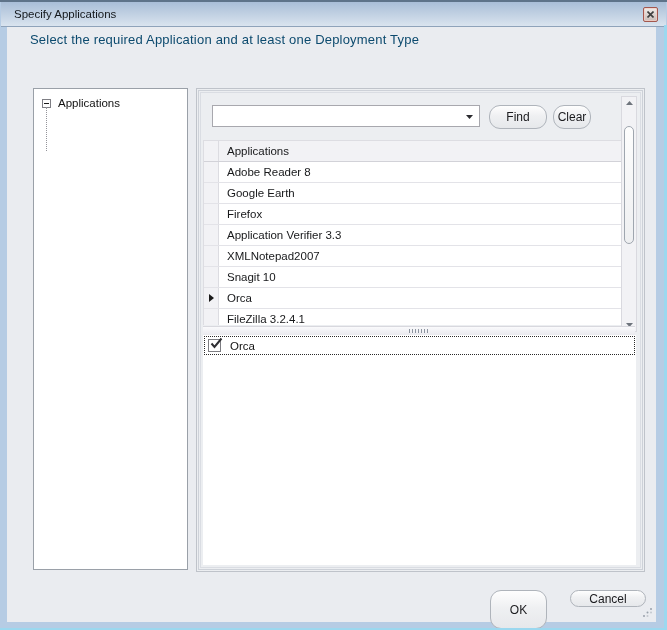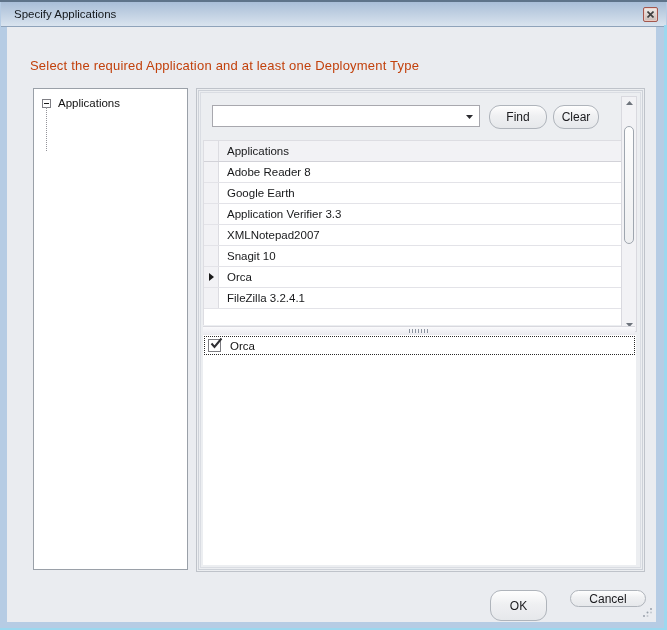--- a/index.html
+++ b/index.html
@@ -17,21 +17,21 @@
               border-bottom:1px solid #8FA3BA; }
   .title { position:absolute; left:13px; top:0; line-height:24px; font-size:11.5px; color:#14181C; }
   .close-btn { position:absolute; right:8px; top:5px; width:15px; height:15px;
                border:1px solid #A3574E; border-radius:2px;
                background:linear-gradient(180deg,#F1EDEA,#C9BCB8);
                box-shadow:inset 0 0 0 1px rgba(242,205,196,.75);
                display:flex; align-items:center; justify-content:center; cursor:default; }
 
   
   .client { position:absolute; left:7px; top:27px; right:11px; bottom:8px; background:#EAECF0; }
-  .instruction { position:absolute; left:23px; top:31px; font-size:13px; color:#c2410c; letter-spacing:.2px; }
+  .instruction { position:absolute; left:23px; top:5px; font-size:13px; color:#0c4a6e; letter-spacing:.2px; }
 
   
   .tree-panel { position:absolute; left:26px; top:61px; width:155px; height:482px;
                 background:#fff; border:1px solid #9AA0A8; padding:6px 0 0 8px; }
   .tree-row { position:relative; height:16px; display:flex; align-items:center; font-size:11.5px; color:#121212; }
   .expander { position:relative; width:9px; height:9px; border:1px solid #7E7E84; background:#FDFDFD; flex:0 0 9px; }
   .expander::after { content:""; position:absolute; left:1px; top:3px; width:5px; height:1px; background:#1A1A1A; }
   .tree-root-label { margin-left:7px; }
   .tree-child { padding-left:44px; }
   .tree-child::before { content:""; position:absolute; left:12px; top:8px; width:27px;
@@ -47,21 +47,21 @@
   .combo { position:absolute; left:15px; top:16px; width:268px; height:22px; background:#fff;
            border:1px solid #A8A8AE; z-index:2; }
   .combo-text { position:absolute; left:5px; top:0; line-height:20px; font-size:11.5px; color:#111; }
   .combo-arrow { position:absolute; right:6px; top:8px; line-height:0; }
 
   .btn { border:1px solid #AFB4BB; border-radius:11px;
          background:linear-gradient(180deg,#FEFEFE 0%,#EFF0F2 45%,#E6E8EB 100%);
          font-family:"Liberation Sans", sans-serif; font-size:12px; color:#1B1B1E;
          display:flex; align-items:center; justify-content:center; cursor:default; }
   .find-btn  { position:absolute; left:292px; top:16px; width:58px; height:24px; z-index:2; }
-  .clear-btn { position:absolute; left:356px; top:16px; width:46px; height:24px; z-index:2;text-align:center; }
+  .clear-btn { position:absolute; left:356px; top:16px; width:38px; height:24px; z-index:2;text-align:center; }
 
   
   .vscroll { position:absolute; left:424px; top:7px; width:16px; height:236px; z-index:2;
              background:#F2F2F5; border:1px solid #D9D9DF; }
   .vs-up   { position:absolute; top:4px; left:0; right:0; display:flex; justify-content:center; }
   .vs-down { position:absolute; bottom:4px; left:0; right:0; display:flex; justify-content:center; }
   .vs-thumb{ position:absolute; left:2px; right:2px; top:29px; height:118px; border:1px solid #9FA6AF;
              border-radius:7px; background:linear-gradient(180deg,#FDFDFD,#EEEFF1); }
 
   
@@ -84,21 +84,21 @@
 
   
   .checklist { position:absolute; left:6px; top:246px; width:433px; height:230px; z-index:2; background:#fff; }
   .check-item { height:19px; margin:1px; border:1px dotted #2A2A2A; display:flex; align-items:center; }
   .checkbox { position:relative; width:13px; height:13px; border:1px solid #7D7D82; background:#fff;
               margin-left:3px; flex:0 0 13px; }
   .checkbox svg { position:absolute; left:0; top:-3px; overflow:visible; }
   .check-label { margin-left:9px; font-size:11.5px; color:#131313; }
 
   
-  .ok-btn     { position:absolute; left:483px; top:563px; width:57px; height:31px; }
+  .ok-btn     { position:absolute; left:483px; top:563px; width:57px; height:39px; }
   .cancel-btn { position:absolute; left:563px; top:563px; width:76px; height:17px; }
   .resize-grip{ position:absolute; right:3px; bottom:4px; line-height:0; }
 </style>
 </head>
 <body>
 
 <div class="window">
   <div class="top-edge"></div>
 
   <div class="titlebar">
@@ -168,20 +168,28 @@
 
             <div class="grid-row">
               <div class="ind">
                 <svg width="5" height="8" viewBox="0 0 5 8" style="visibility: hidden;">
                   <path d="M0 0 L5 4 L0 8 Z" fill="#1A1A1A"></path>
                 </svg>
               </div>
               <div class="cell">Google Earth</div>
             </div>
 
+            <div class="grid-row">
+              <div class="ind">
+                <svg width="5" height="8" viewBox="0 0 5 8" style="visibility: hidden;">
+                  <path d="M0 0 L5 4 L0 8 Z" fill="#1A1A1A"></path>
+                </svg>
+              </div>
+              <div class="cell">Firefox</div>
+            </div>
 
             <div class="grid-row">
               <div class="ind">
                 <svg width="5" height="8" viewBox="0 0 5 8" style="visibility: hidden;">
                   <path d="M0 0 L5 4 L0 8 Z" fill="#1A1A1A"></path>
                 </svg>
               </div>
               <div class="cell">Application Verifier 3.3</div>
             </div>
 

